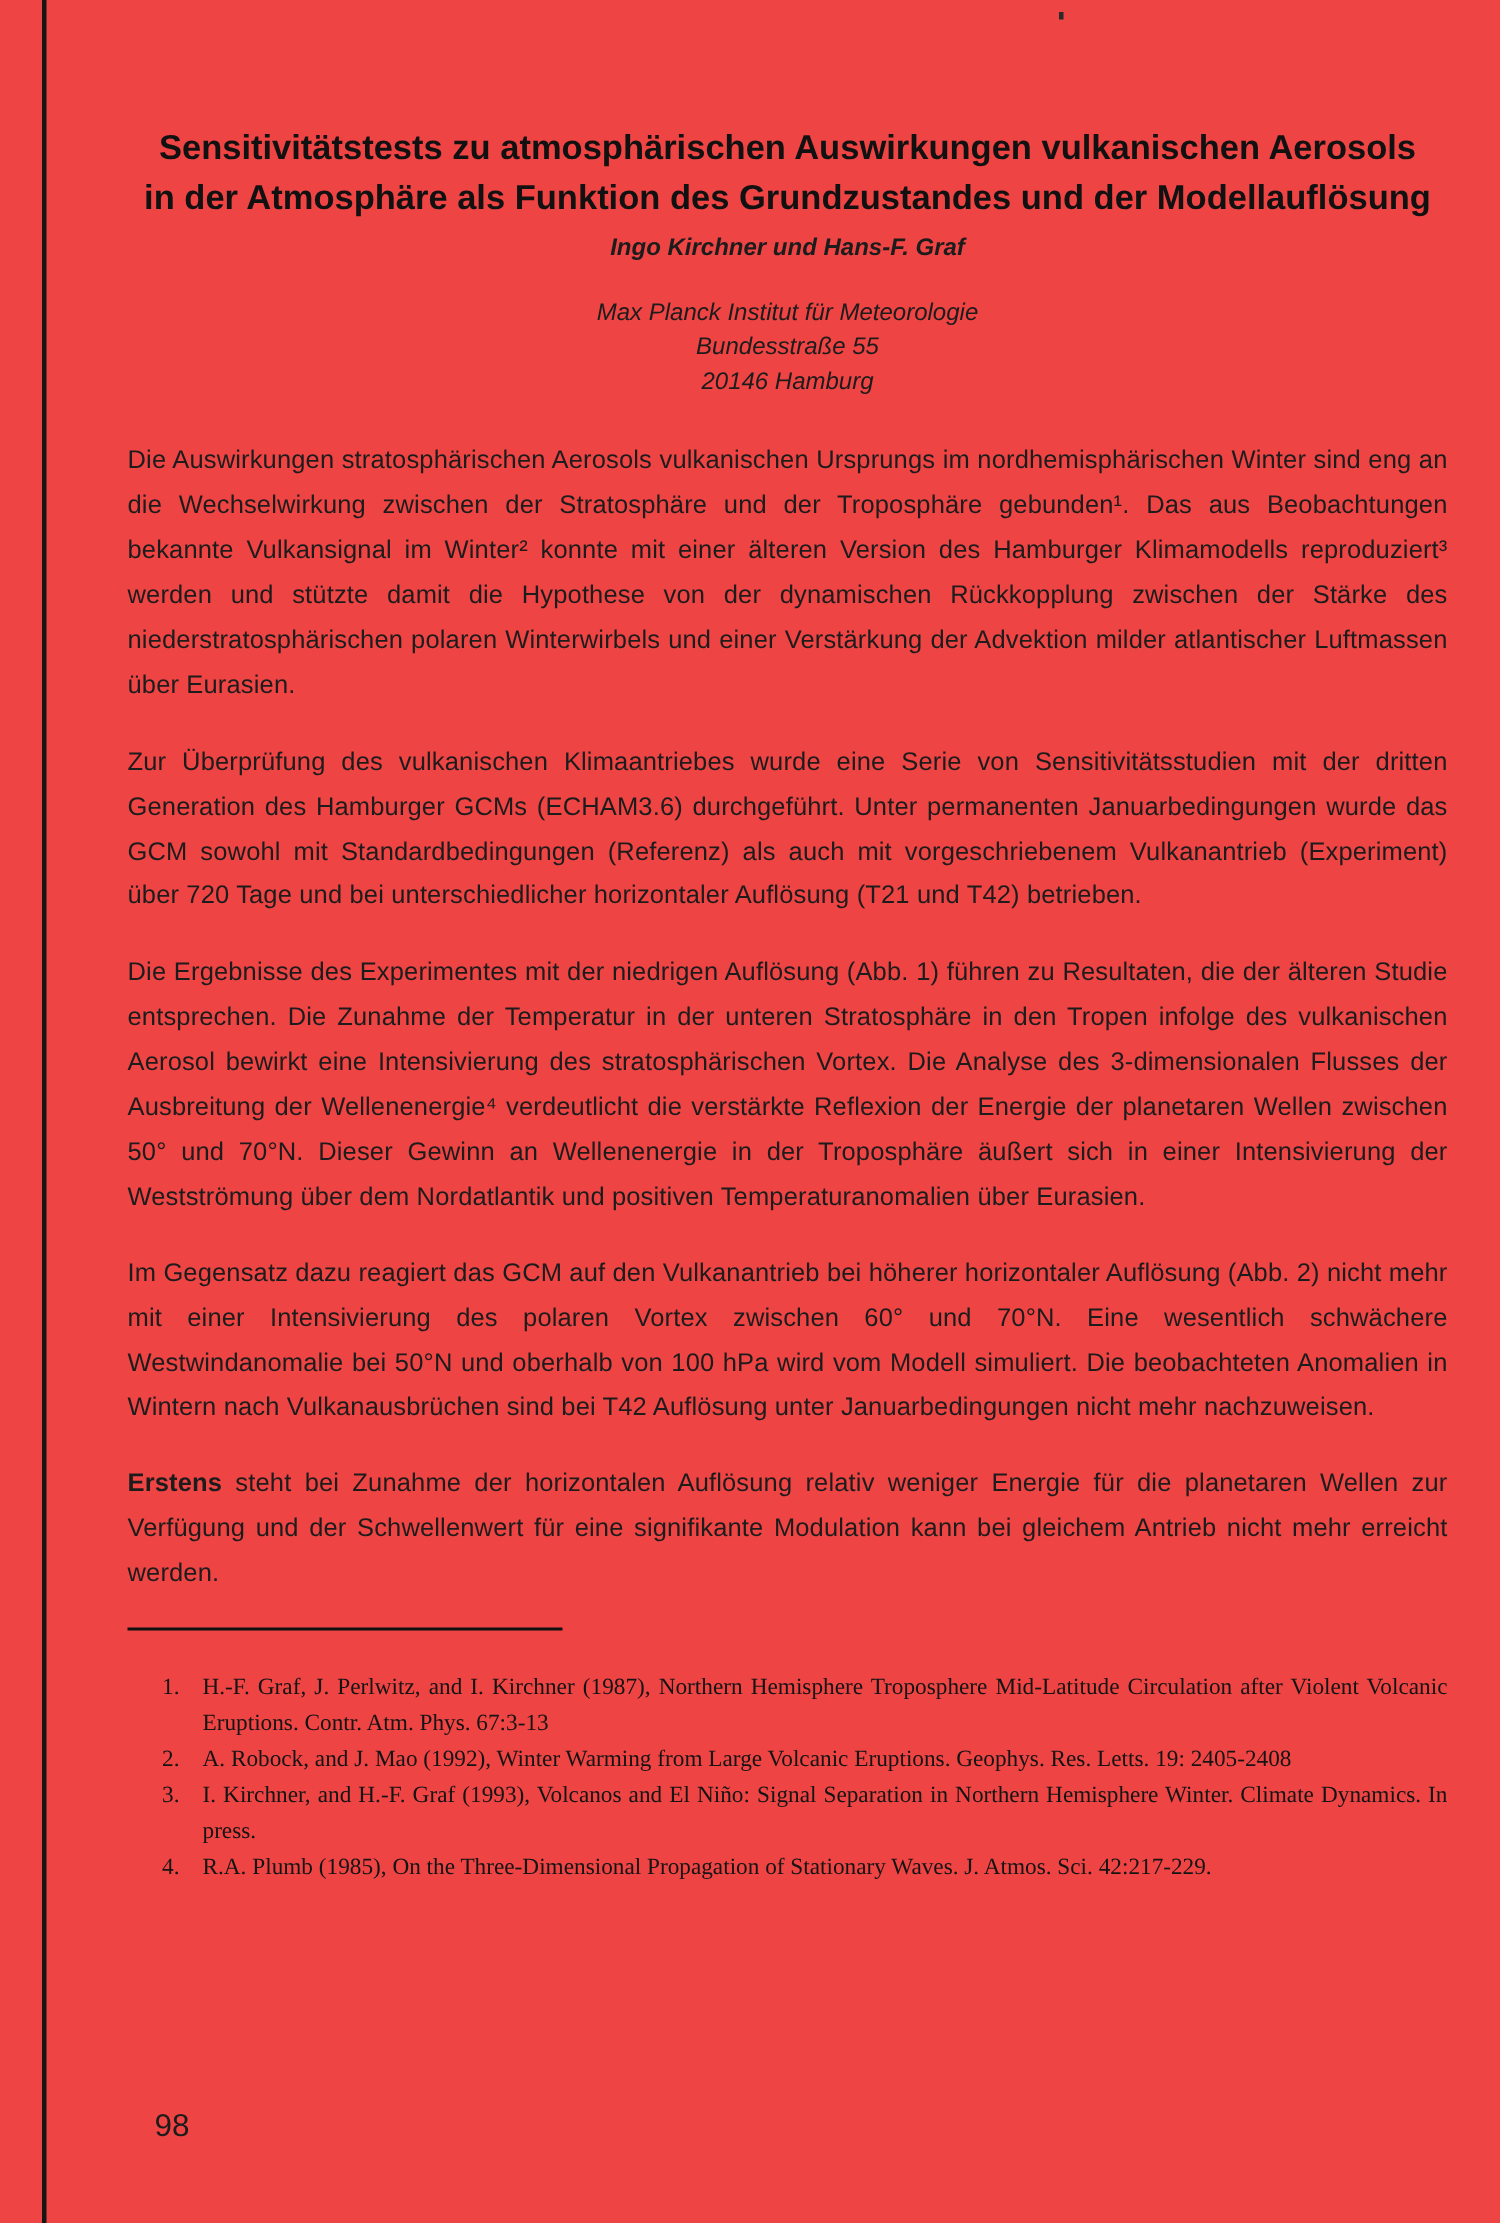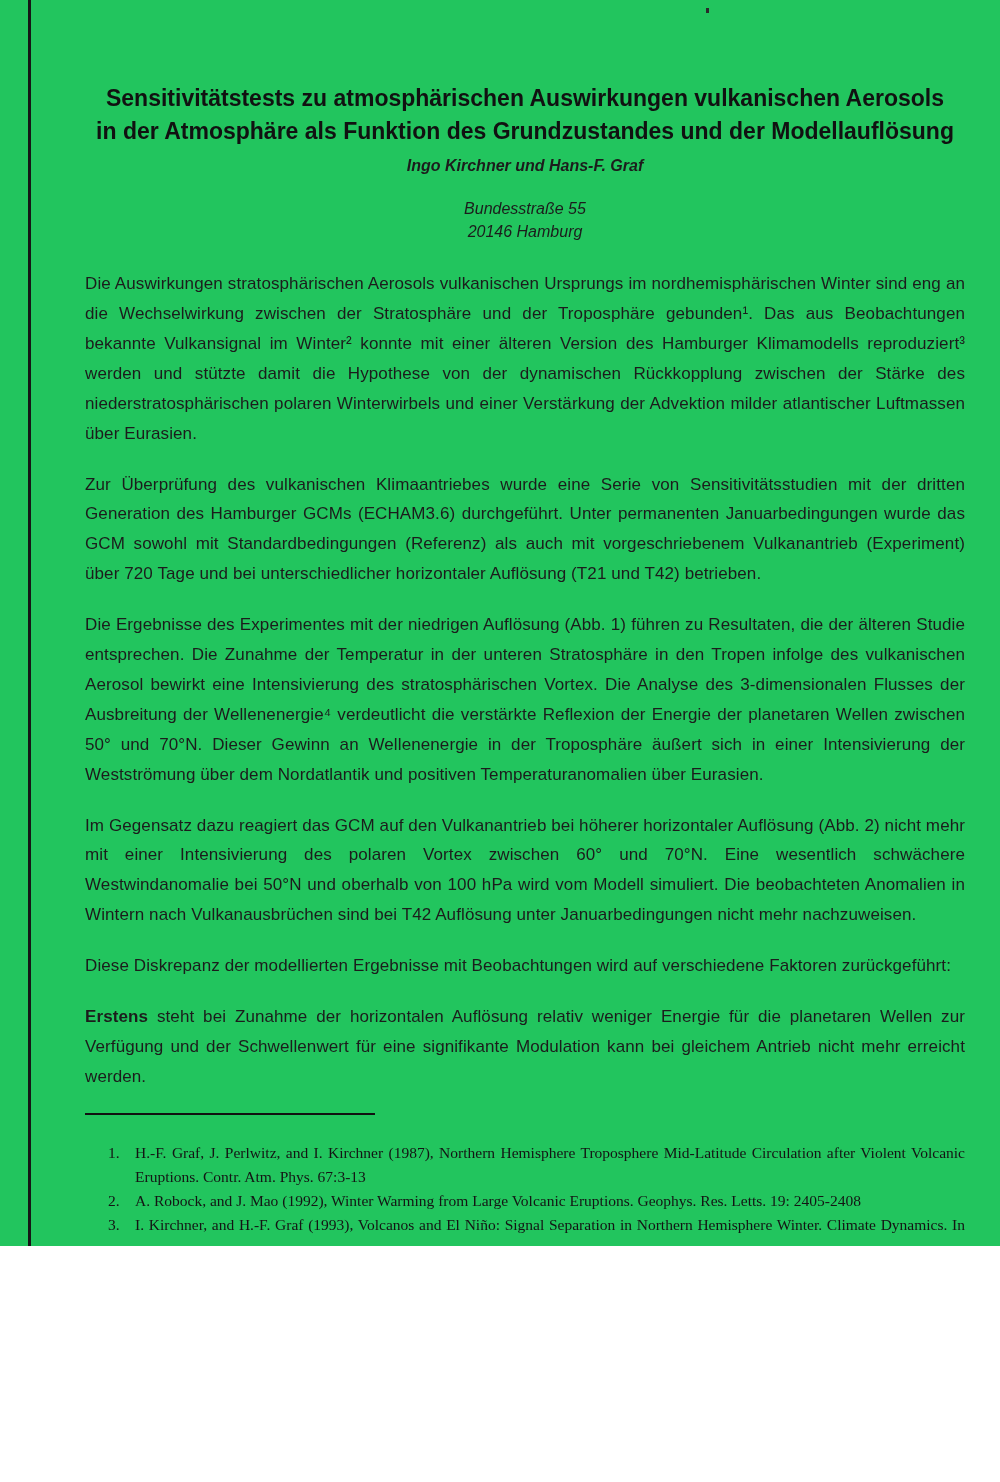--- a/index.html
+++ b/index.html
@@ -3,22 +3,22 @@
 <meta charset="utf-8">
 <style>
   html, body {
     margin: 0;
     padding: 0;
     background: #ffffff;
   }
   .page {
     position: relative;
     width: 1000px;
-    height: 1246px;
-    background: #22c55e;
+    height: 1482px;
+    background: #ef4444;
     color: #1c1c1c;
     font-family: "Liberation Sans", sans-serif;
     overflow: hidden;
     box-sizing: border-box;
   }
   .scan-edge {
     position: absolute;
     left: 28px;
     top: 0;
     bottom: 0;
@@ -117,30 +117,30 @@
   <div class="scan-edge"></div>
   <div class="scan-dot"></div>
 
   <div class="content">
 
     <h1 class="title">Sensitivitätstests zu atmosphärischen Auswirkungen vulkanischen Aerosols in der Atmosphäre als Funktion des Grundzustandes und der Modellauflösung</h1>
 
     <div class="authors">Ingo Kirchner und Hans-F. Graf</div>
 
     <div class="affiliation">
+      <div>Max Planck Institut für Meteorologie</div>
       <div>Bundesstraße 55</div>
       <div>20146 Hamburg</div>
     </div>
 
     <div class="body-text">
       <p>Die Auswirkungen stratosphärischen Aerosols vulkanischen Ursprungs im nordhemisphärischen Winter sind eng an die Wechselwirkung zwischen der Stratosphäre und der Troposphäre gebunden¹. Das aus Beobachtungen bekannte Vulkansignal im Winter² konnte mit einer älteren Version des Hamburger Klimamodells reproduziert³ werden und stützte damit die Hypothese von der dynamischen Rückkopplung zwischen der Stärke des niederstratosphärischen polaren Winterwirbels und einer Verstärkung der Advektion milder atlantischer Luftmassen über Eurasien.</p>
       <p>Zur Überprüfung des vulkanischen Klimaantriebes wurde eine Serie von Sensitivitätsstudien mit der dritten Generation des Hamburger GCMs (ECHAM3.6) durchgeführt. Unter permanenten Januarbedingungen wurde das GCM sowohl mit Standardbedingungen (Referenz) als auch mit vorgeschriebenem Vulkanantrieb (Experiment) über 720 Tage und bei unterschiedlicher horizontaler Auflösung (T21 und T42) betrieben.</p>
       <p>Die Ergebnisse des Experimentes mit der niedrigen Auflösung (Abb. 1) führen zu Resultaten, die der älteren Studie entsprechen. Die Zunahme der Temperatur in der unteren Stratosphäre in den Tropen infolge des vulkanischen Aerosol bewirkt eine Intensivierung des stratosphärischen Vortex. Die Analyse des 3-dimensionalen Flusses der Ausbreitung der Wellenenergie⁴ verdeutlicht die verstärkte Reflexion der Energie der planetaren Wellen zwischen 50° und 70°N. Dieser Gewinn an Wellenenergie in der Troposphäre äußert sich in einer Intensivierung der Westströmung über dem Nordatlantik und positiven Temperaturanomalien über Eurasien.</p>
       <p>Im Gegensatz dazu reagiert das GCM auf den Vulkanantrieb bei höherer horizontaler Auflösung (Abb. 2) nicht mehr mit einer Intensivierung des polaren Vortex zwischen 60° und 70°N. Eine wesentlich schwächere Westwindanomalie bei 50°N und oberhalb von 100 hPa wird vom Modell simuliert. Die beobachteten Anomalien in Wintern nach Vulkanausbrüchen sind bei T42 Auflösung unter Januarbedingungen nicht mehr nachzuweisen.</p>
-      <p>Diese Diskrepanz der modellierten Ergebnisse mit Beobachtungen wird auf verschiedene Faktoren zurückgeführt:</p>
       <p><strong>Erstens</strong><span> steht bei Zunahme der horizontalen Auflösung relativ weniger Energie für die planetaren Wellen zur Verfügung und der Schwellenwert für eine signifikante Modulation kann bei gleichem Antrieb nicht mehr erreicht werden.</span></p>
     </div>
 
     <hr class="footnote-rule">
 
     <div class="footnotes">
       <div class="footnote">
         <span class="fn-num">1.</span>
         <span class="fn-text">H.-F. Graf, J. Perlwitz, and I. Kirchner (1987), Northern Hemisphere Troposphere Mid-Latitude Circulation after Violent Volcanic Eruptions. Contr. Atm. Phys. 67:3-13</span>
       </div>

